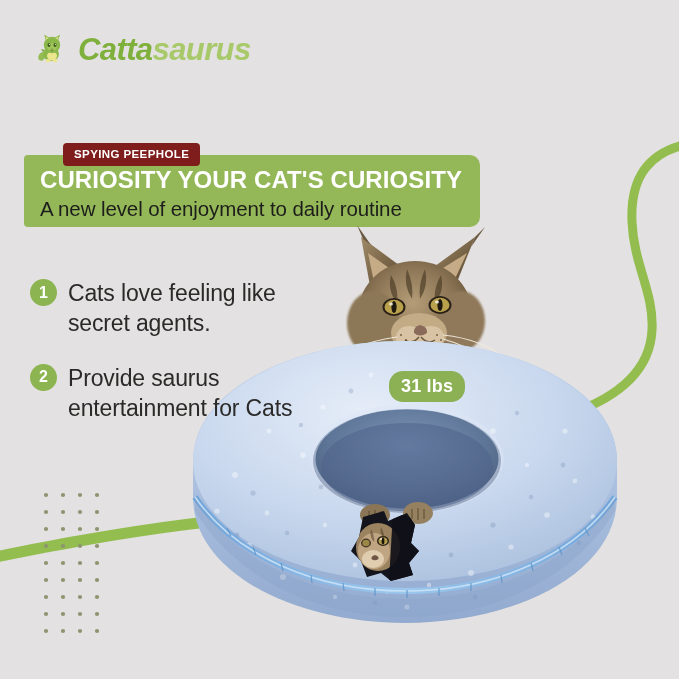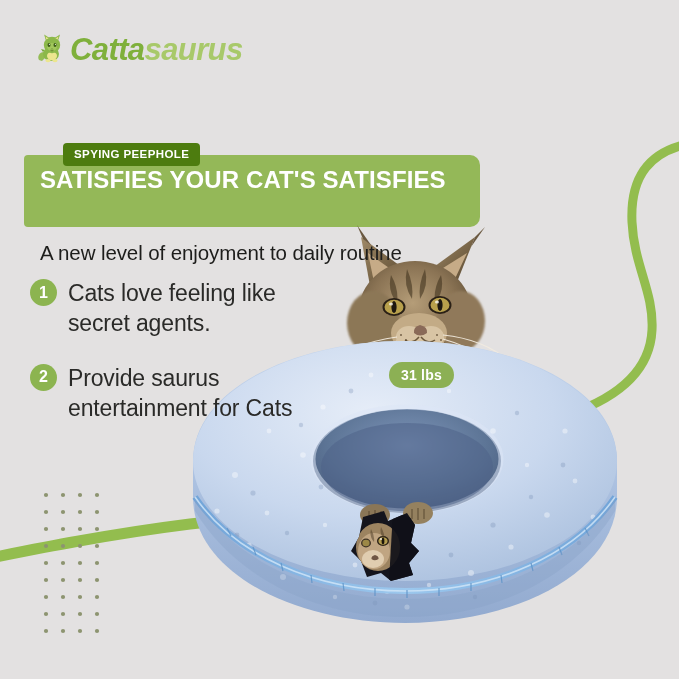--- a/index.html
+++ b/index.html
@@ -9,47 +9,47 @@
     background:#e3e1e1;
     position:relative;
     overflow:hidden;
   }
   #page { position:absolute; inset:0; background:#e3e1e1; }
 
   
   .deco { position:absolute; inset:0; z-index:1; pointer-events:none; }
 
   
-  .logo { position:absolute; left:36px; top:32px; display:flex; align-items:center; gap:0; z-index:6; }
+  .logo { position:absolute; left:36px; top:32px; display:flex; align-items:center; gap:8px; z-index:6; }
   .logo-mark { width:34px; height:34px; display:block; }
   .logo-text { font-size:31px; font-weight:bold; font-style:italic; letter-spacing:-0.6px;
                line-height:1; white-space:nowrap; }
   .logo-text .a { color:#7fb03b; }
   .logo-text .b { color:#a8c96a; }
 
   
   .banner {
     position:absolute; left:24px; top:155px; width:456px; height:72px;
     background:#94b858; border-radius:4px 10px 10px 4px; z-index:4;
   }
   .headline {
     position:absolute; left:40px; top:168px; width:440px;
     color:#ffffff; font-size:24px; font-weight:bold; letter-spacing:0.1px;
     white-space:nowrap; z-index:6; line-height:1;
   }
   .subhead {
     position:absolute; left:40px; top:197px; width:448px;
     color:#1d1d1b; font-size:20.5px; letter-spacing:-0.1px;
-    white-space:nowrap; z-index:6; line-height:1.2;margin-top:44px;
+    white-space:nowrap; z-index:6; line-height:1.2;
   }
 
   
   .badge {
     position:absolute; left:63px; top:143px;
-    background:#4d7c0f; color:#fff;
+    background:#7f1d1d; color:#fff;
     font-size:11.5px; font-weight:bold; letter-spacing:0.4px;
     padding:5px 11px 5px 11px; border-radius:4px; z-index:7; line-height:1.1;
     white-space:nowrap;
   }
 
   
   .bullets { position:absolute; left:30px; top:278px; width:265px; z-index:6; }
   .bullet { display:flex; align-items:flex-start; gap:11px; margin-bottom:24px; }
   .bnum {
     flex:0 0 auto; width:27px; height:27px; border-radius:50%;
@@ -62,23 +62,23 @@
 
   
   .dotgrid { position:absolute; left:43px; top:492px; z-index:2; }
 
   
   .photo { position:absolute; left:175px; top:225px; width:460px; height:455px; z-index:5; }
   .photo svg { display:block; }
 
   
   .pill {
-    position:absolute; left:389px; top:362px;
+    position:absolute; left:389px; top:371px;
     background:#8cb054; color:#fff;
-    font-size:14px; font-weight:bold; letter-spacing:0.2px;
+    font-size:18px; font-weight:bold; letter-spacing:0.2px;
     padding:5px 12px; border-radius:14px; z-index:9; line-height:1.15;
     white-space:nowrap;
   }
 </style>
 </head>
 <body>
 
 <div id="page">
 
   <div class="deco">
@@ -168,21 +168,21 @@
         <path d="M14.4 18.2 Q16 19.6 17.6 18.2" stroke="#5c7a28" stroke-width="0.8" fill="none"></path>
 
         <ellipse cx="12" cy="28.6" rx="2.6" ry="1.7" fill="#ece68f"></ellipse>
         <ellipse cx="19" cy="28.6" rx="2.6" ry="1.7" fill="#ece68f"></ellipse>
       </svg>
     </span>
     <span class="logo-text"><span class="a">Catta</span><span class="b">saurus</span></span>
   </div>
 
   <div class="banner"></div>
-  <div class="headline">SATISFIES YOUR CAT'S SATISFIES</div>
+  <div class="headline">CURIOSITY YOUR CAT'S CURIOSITY</div>
   <div class="subhead">A new level of enjoyment to daily routine</div>
   <div class="badge">SPYING PEEPHOLE</div>
 
   <div class="bullets">
     <div class="bullet">
       <span class="bnum">1</span>
       <span class="btext">Cats love feeling like secret agents.</span>
     </div>
     <div class="bullet">
       <span class="bnum">2</span>

